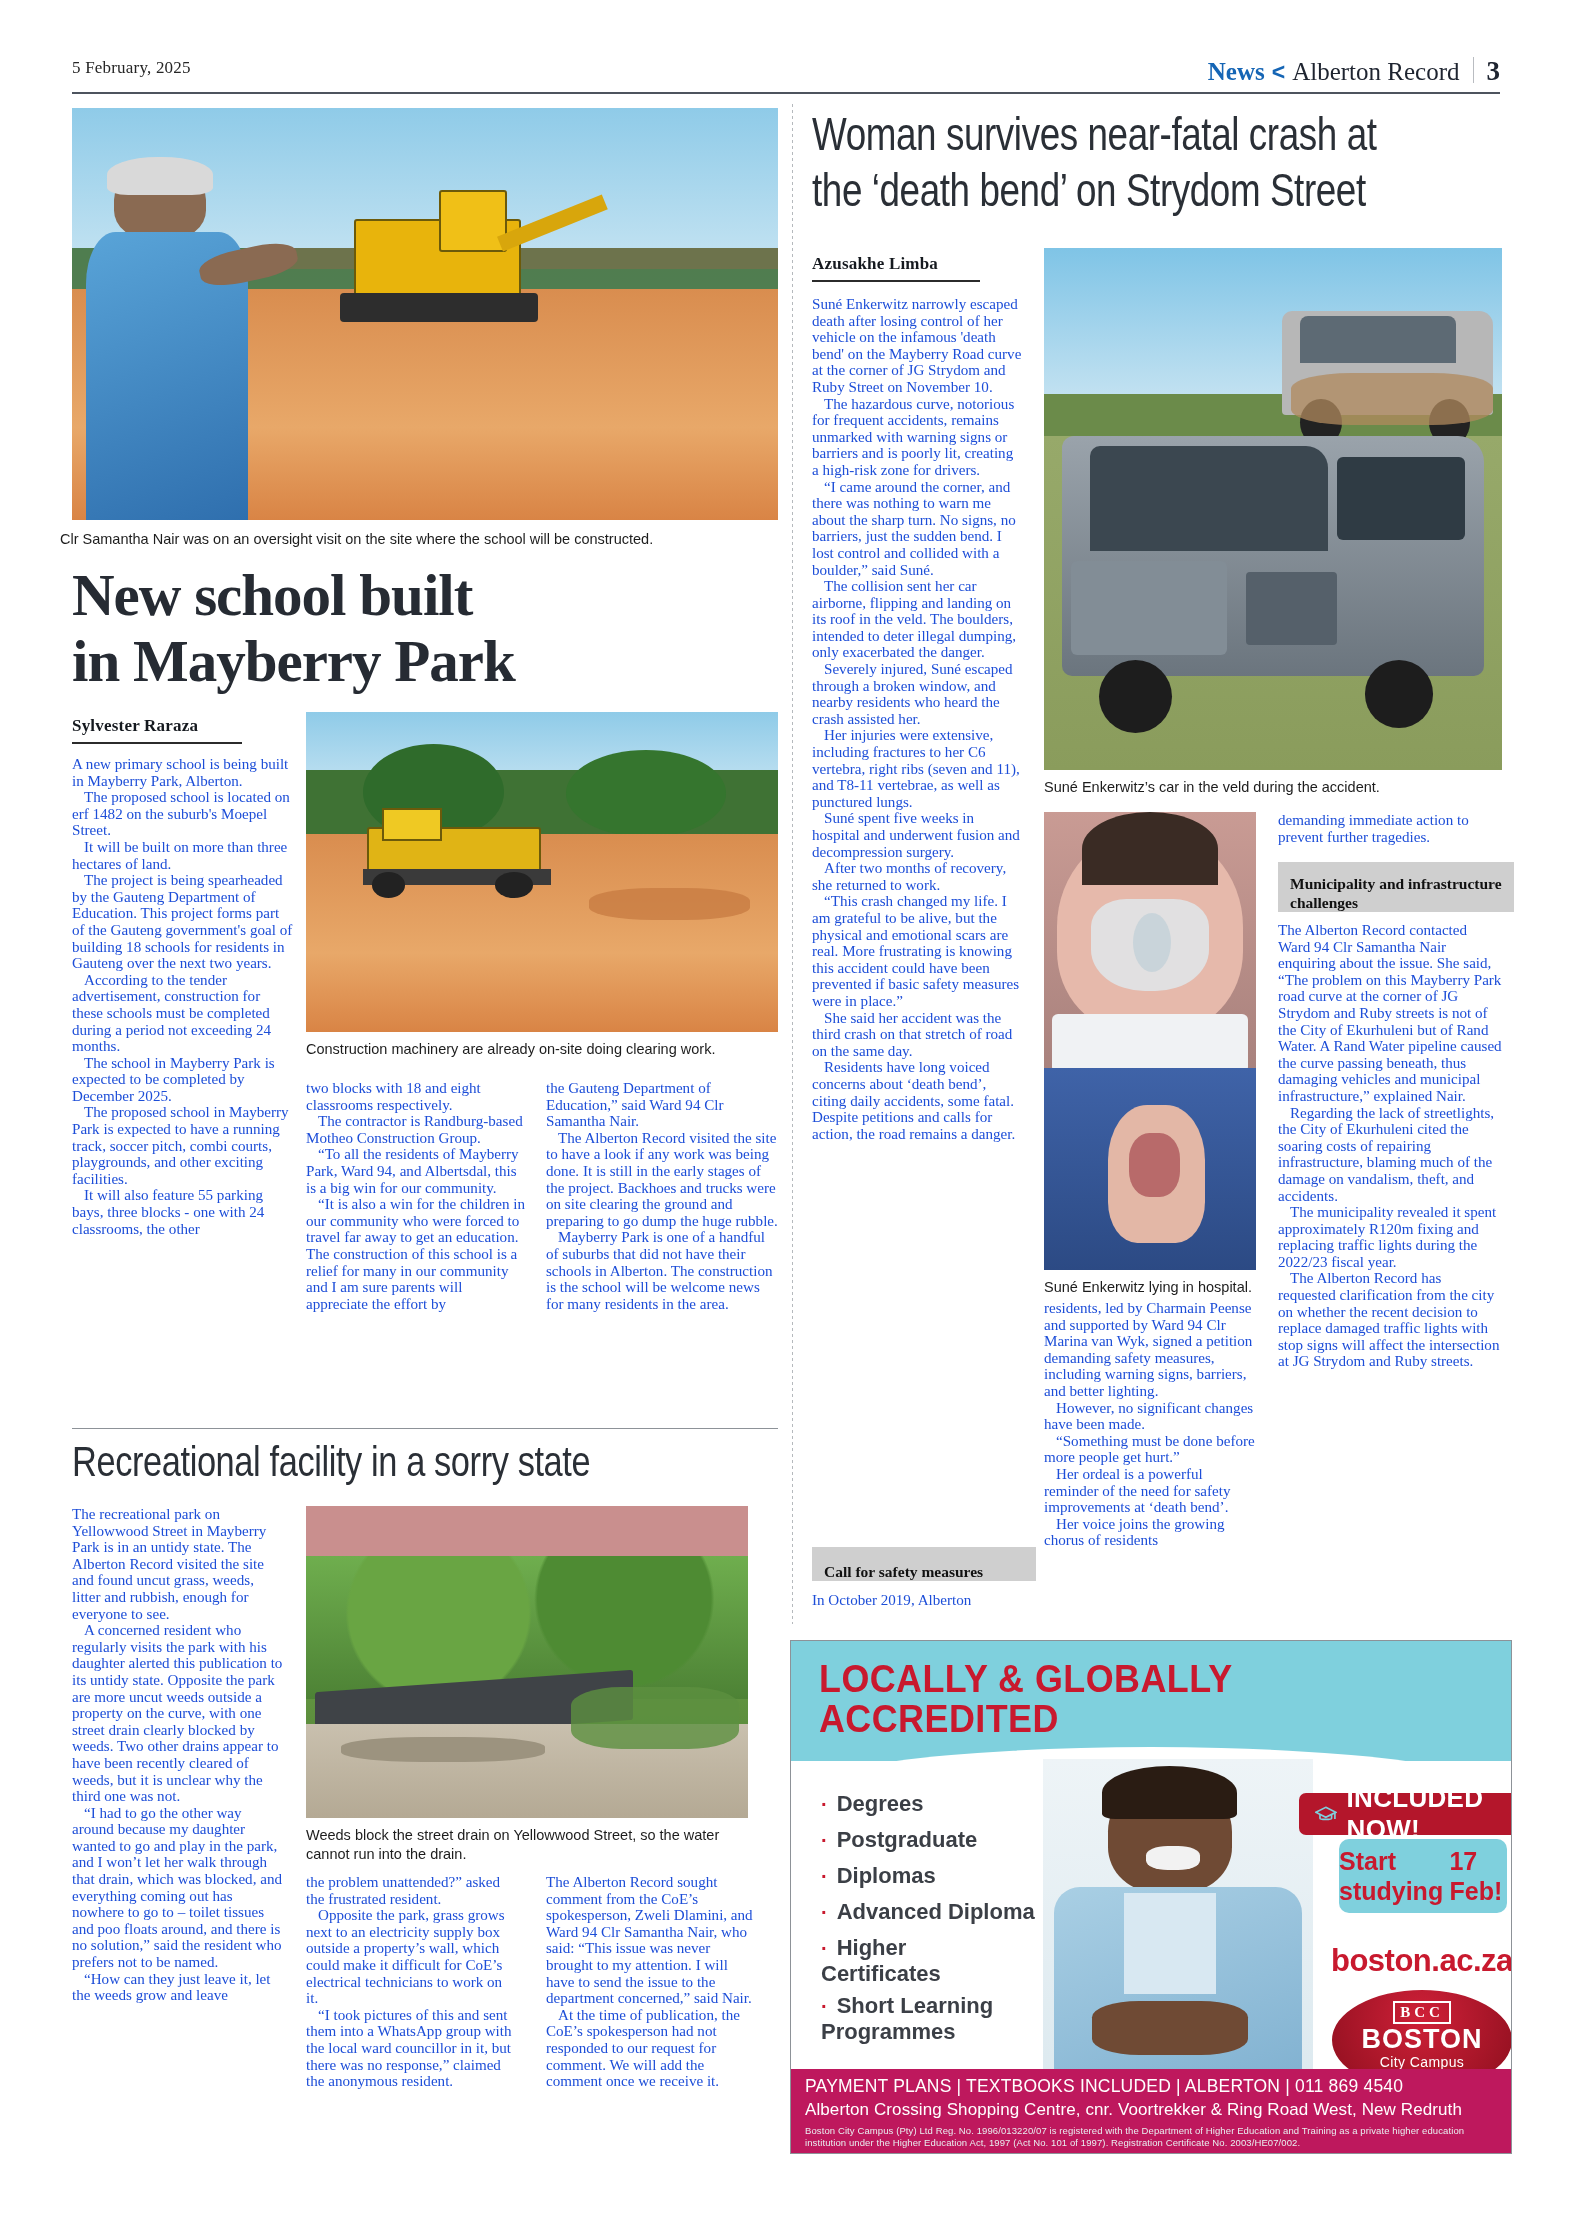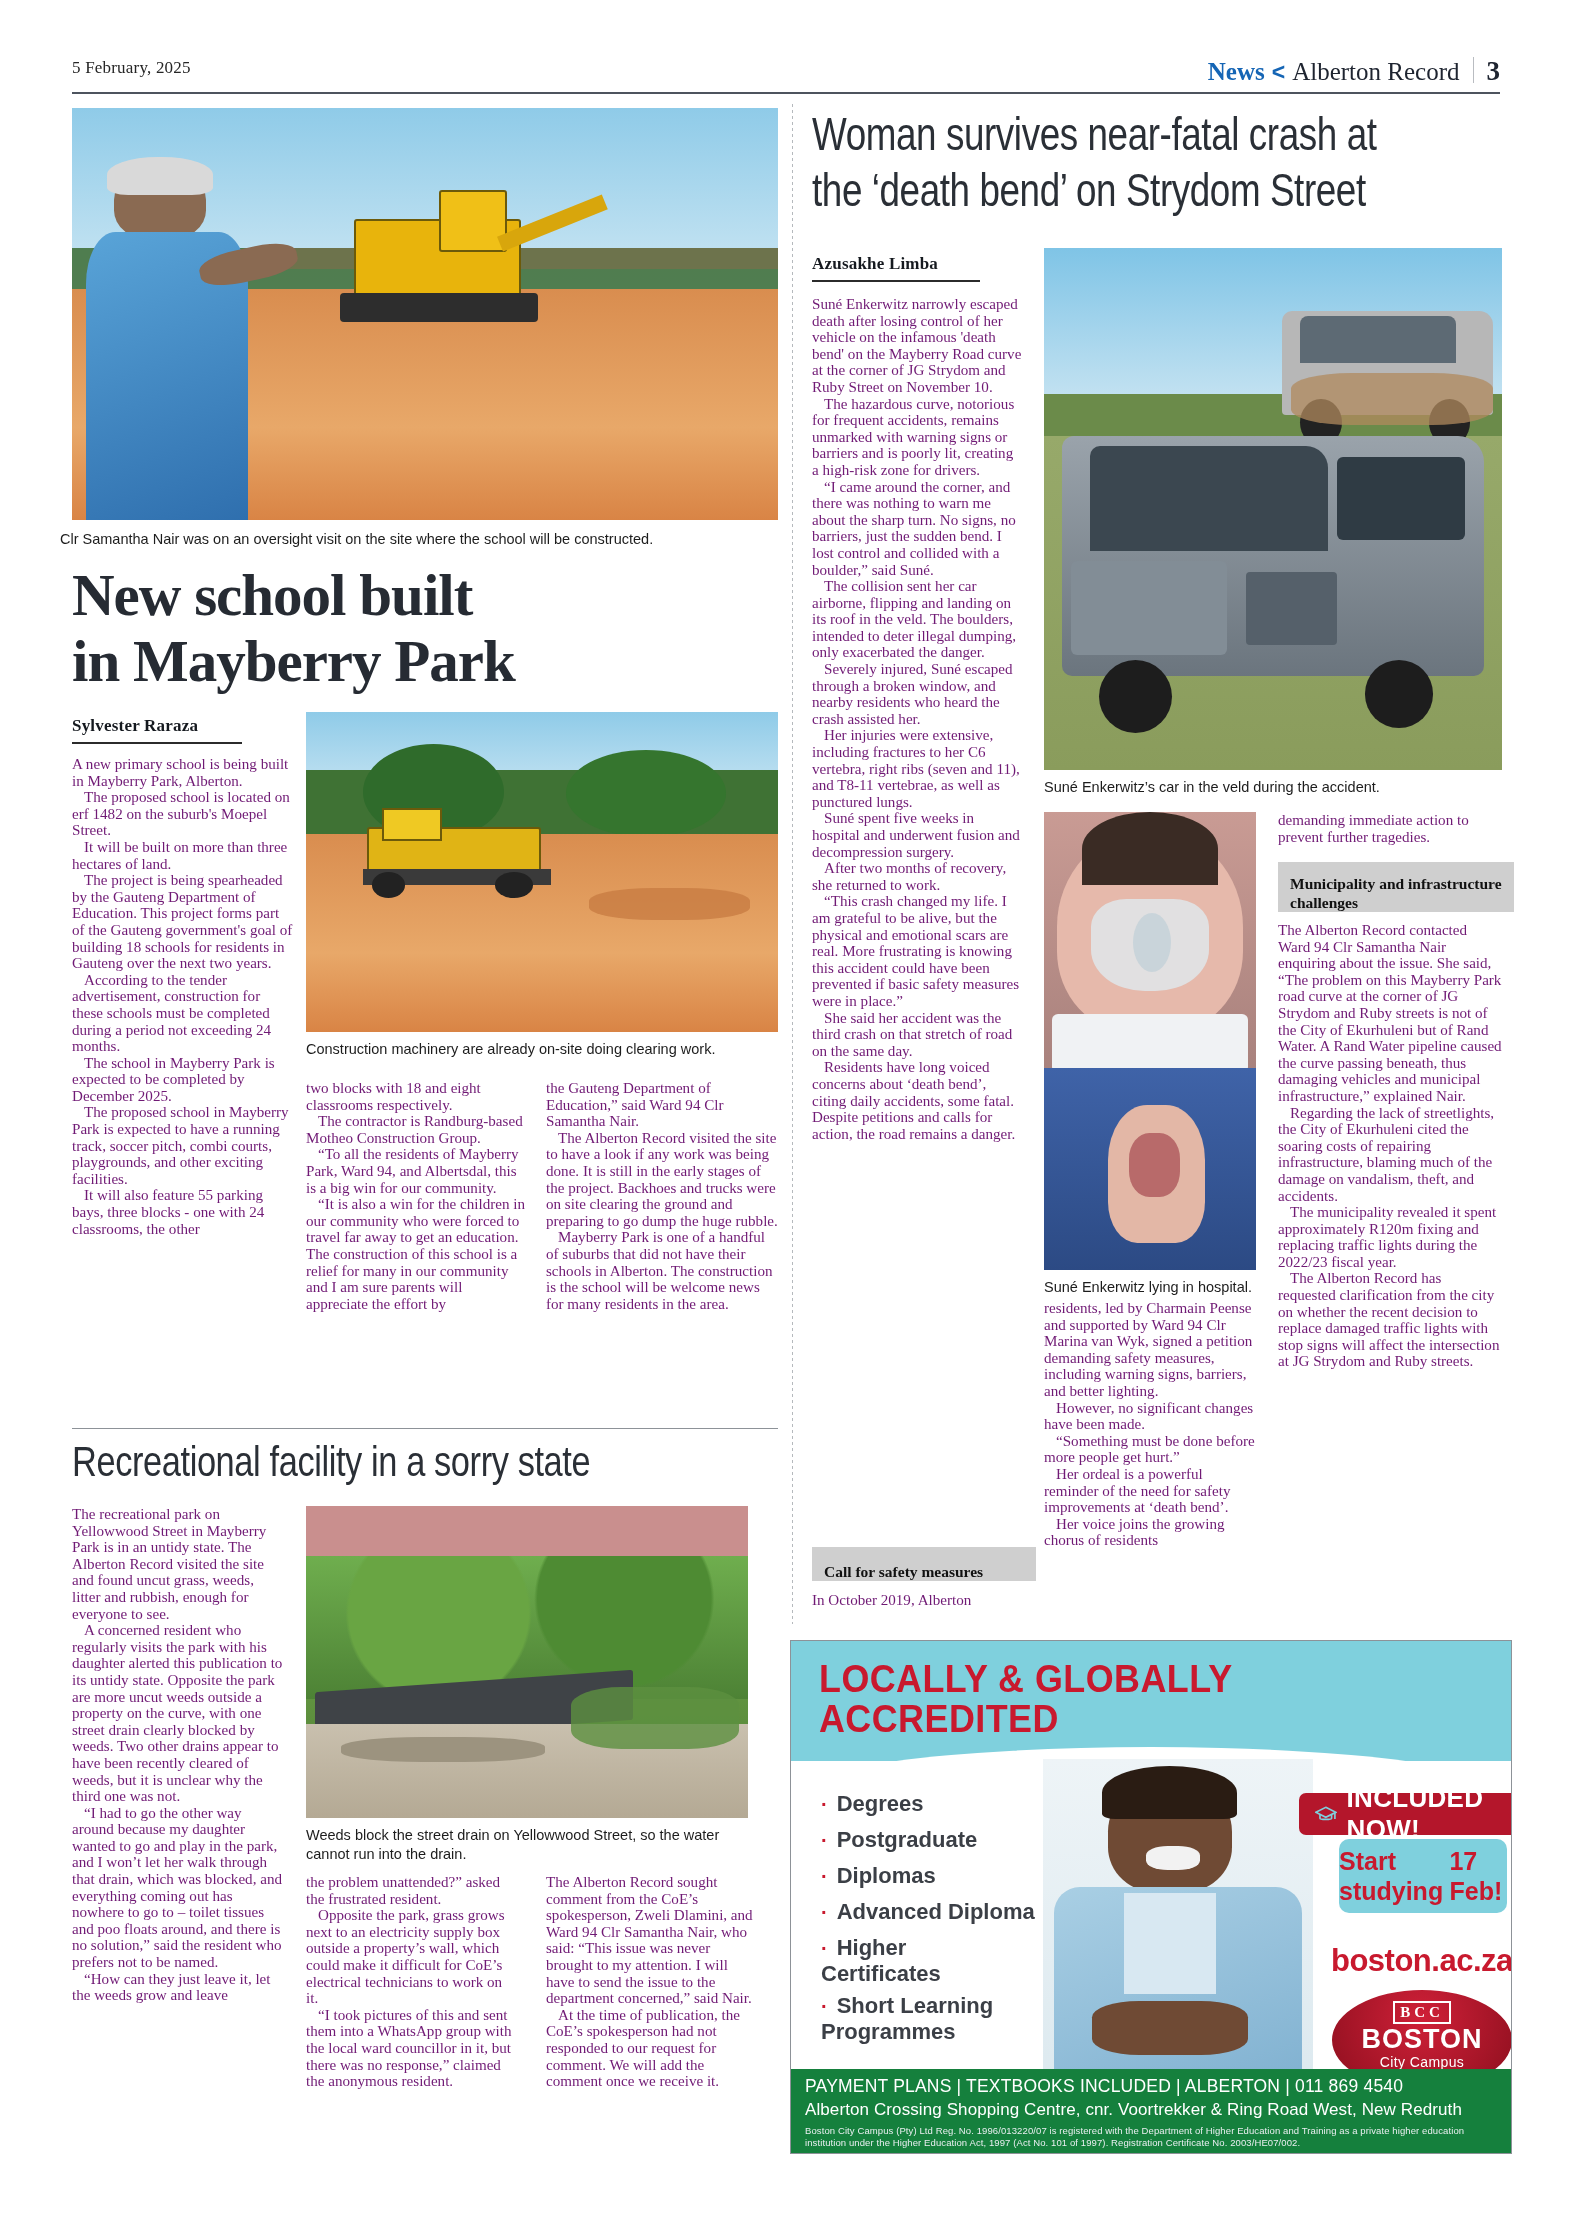--- a/index.html
+++ b/index.html
@@ -24,21 +24,21 @@
   
   .hl-serif{font-family:"Liberation Serif",serif;font-weight:bold;color:#262b33;letter-spacing:-1px;}
   .hl-cond{font-family:"Liberation Sans Narrow","Liberation Sans",sans-serif;font-weight:normal;color:#2a2f36;
            transform:scaleX(.80);transform-origin:left top;letter-spacing:-.5px;}
 
   .byline{font-family:"Liberation Serif",serif;font-weight:bold;font-size:17px;color:#15191f;letter-spacing:.2px;}
   .byrule{background:#2b2b2b;height:1.5px;}
 
   
   .col{position:absolute;font-family:"Liberation Serif",serif;font-size:15.1px;line-height:16.6px;
-       color:#701a75;text-align:left;}
+       color:#1d4ed8;text-align:left;}
   .col p{margin:0;text-indent:12px;}
   .col p.first{text-indent:0;}
 
   .subhead{position:absolute;background:#cfcfcf;font-family:"Liberation Serif",serif;font-weight:bold;
            font-size:15.5px;color:#111;display:flex;align-items:flex-end;padding-left:12px;line-height:1.18;}
 
   .vrule{position:absolute;width:1px;background:repeating-linear-gradient(to bottom,#b5b9bd 0 3px,transparent 3px 6px);}
   .hrule{position:absolute;background:#8d9298;height:1px;}
 
   
@@ -69,21 +69,21 @@
   .ad-url{position:absolute;font-family:"Liberation Sans",sans-serif;font-weight:bold;color:#c8192e;font-size:31px;letter-spacing:-.5px;}
   .logo-oval{position:absolute;border-radius:50%;background:radial-gradient(circle at 50% 28%,#cf2038,#8d0f1e);
              display:flex;flex-direction:column;align-items:center;justify-content:center;border:3px solid #fff;}
   .logo-bcc{font-family:"Liberation Serif",serif;font-weight:bold;color:#fff;font-size:15px;letter-spacing:4px;
             border:2px solid #fff;padding:1px 5px;}
   .logo-boston{font-family:"Liberation Sans",sans-serif;font-weight:bold;color:#fff;font-size:27px;letter-spacing:1px;line-height:30px;}
   .logo-campus{font-family:"Liberation Sans",sans-serif;color:#fff;font-size:14px;letter-spacing:.4px;}
   .logo-edu{font-family:"Liberation Sans",sans-serif;color:#f0b9c0;font-size:7px;letter-spacing:1px;margin-top:2px;}
   .ad-tag{position:absolute;text-align:center;font-family:"Liberation Sans Narrow","Liberation Sans",sans-serif;
           font-weight:bold;color:#2b2f36;font-size:16px;line-height:19px;}
-  .ad-footer{position:absolute;left:0;bottom:0;width:100%;background:#15803d;color:#fff;}
+  .ad-footer{position:absolute;left:0;bottom:0;width:100%;background:#be185d;color:#fff;}
   .af1{font-family:"Liberation Sans",sans-serif;font-size:17.5px;letter-spacing:.2px;}
   .af2{font-family:"Liberation Sans",sans-serif;font-size:17px;letter-spacing:.1px;}
   .af3{font-family:"Liberation Sans",sans-serif;font-size:9.5px;line-height:12px;letter-spacing:.1px;color:#e9eef0;}
 </style>
 </head>
 <body>
 
 <div class="page">
 
   <div class="masthead">

